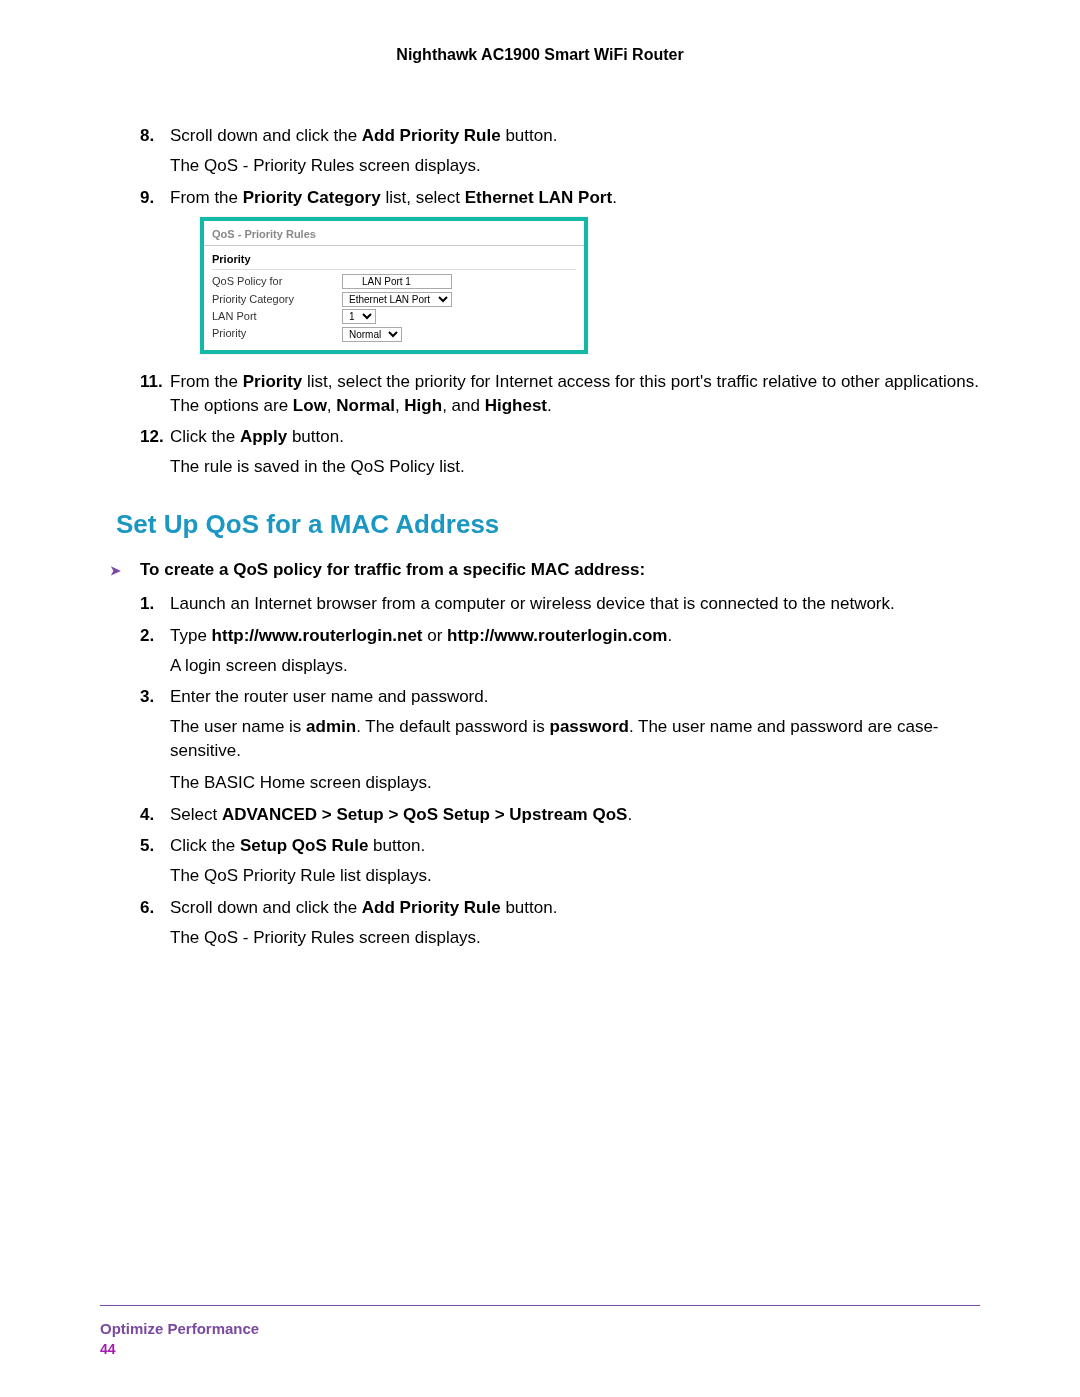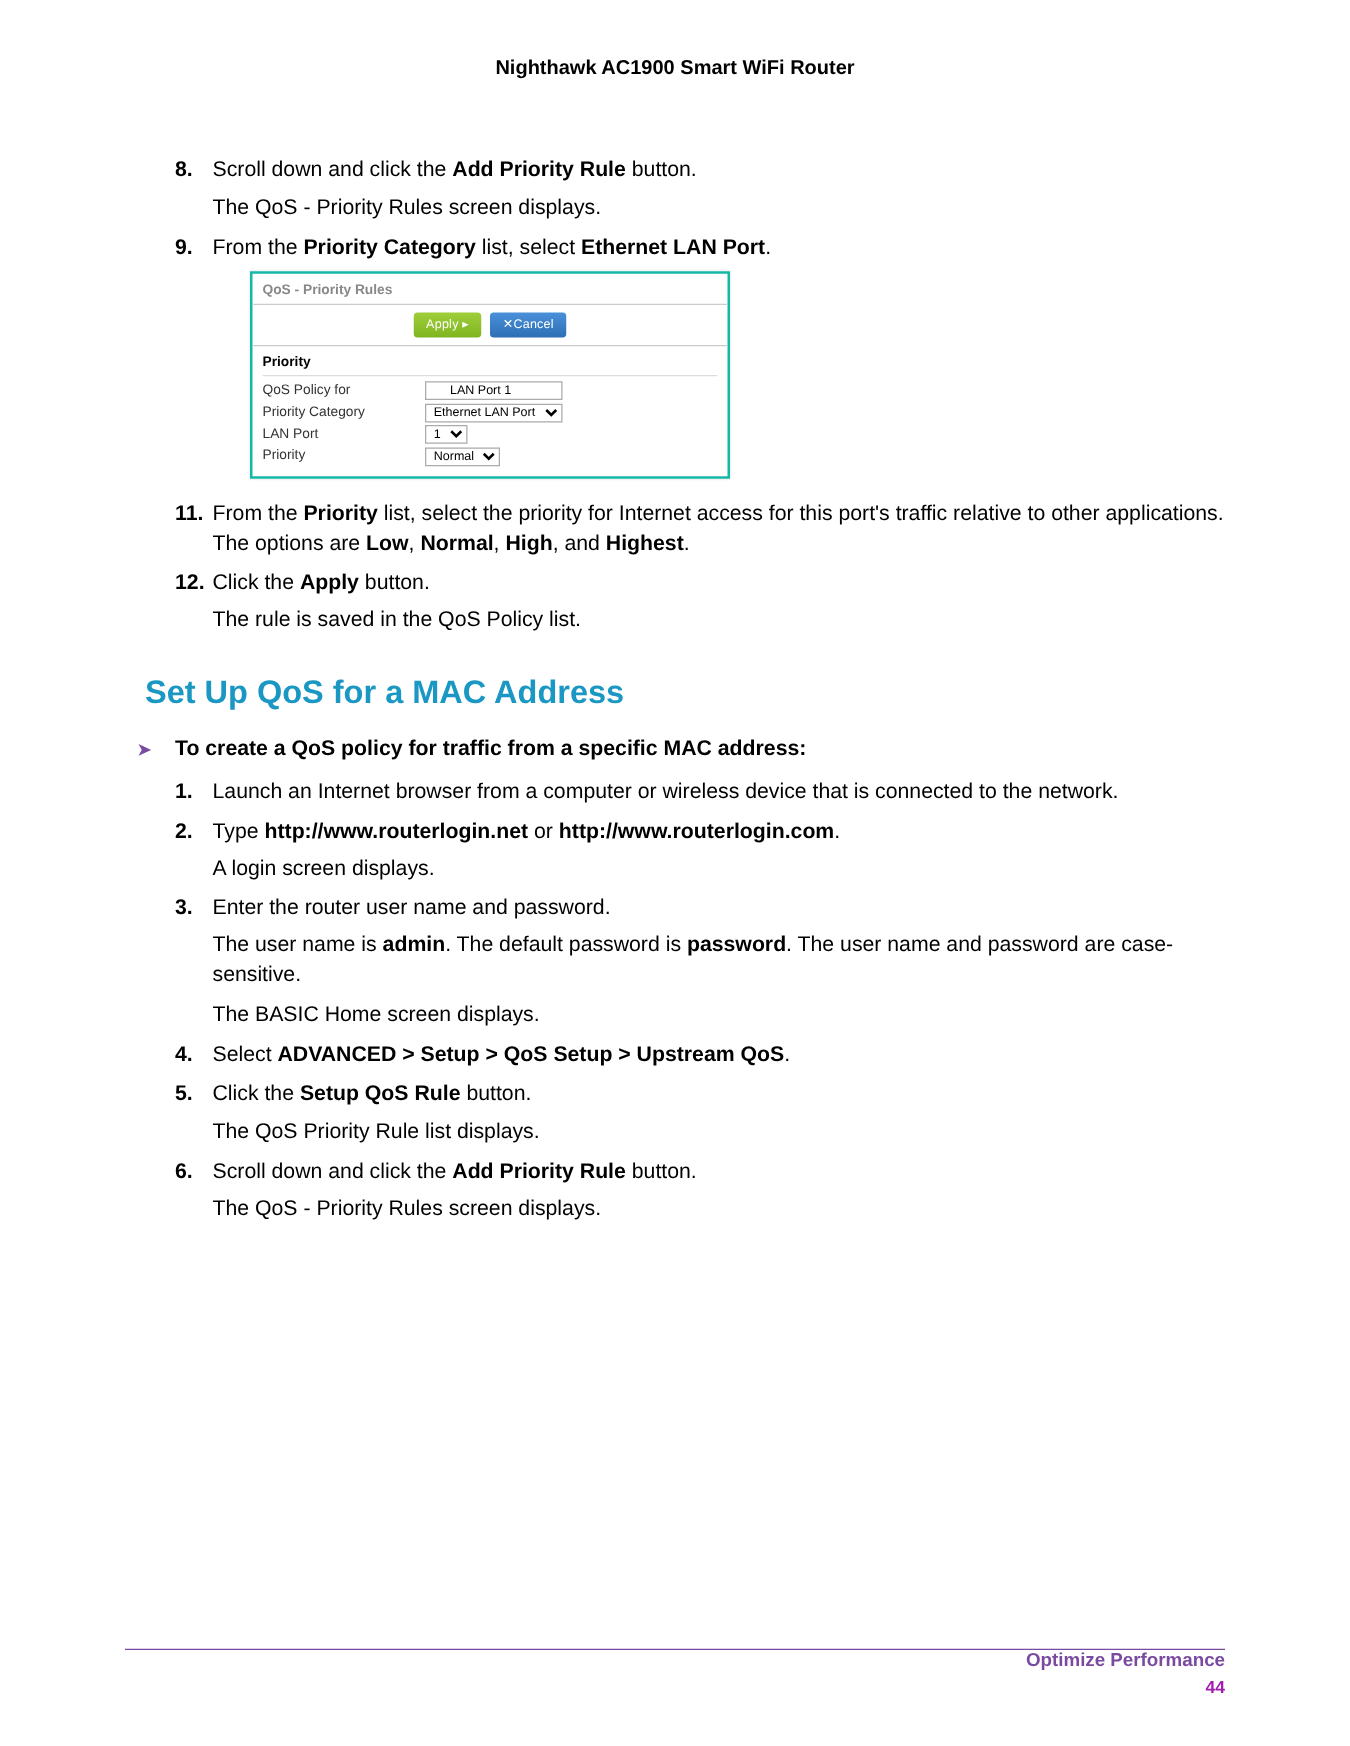--- a/index.html
+++ b/index.html
@@ -39,21 +39,21 @@
     left: 0;
     top: 0;
     font-weight: bold;
   }
   .followup {
     margin-top: 6px;
     margin-bottom: 8px;
   }
   .bold { font-weight: bold; }
   .screenshot-box {
-    border: 2px solid #14b8a6;
+    border: 4px solid #14b8a6;
     width: 380px;
     margin: 8px 0 16px 30px;
     font-size: 11px;
     background: #fff;
     box-shadow: 0 0 2px rgba(0,0,0,0.15);
   }
   .sb-title {
     color: #888;
     font-weight: bold;
     padding: 6px 8px 2px 8px;
@@ -128,21 +128,22 @@
     top: 3px;
     color: #7a4aa0;
     font-size: 13px;
   }
   .footer {
     position: absolute;
     bottom: 40px;
     left: 100px;
     right: 100px;
     border-top: 1px solid #7a4aa0;
-    text-align: right;
+    padding-top: 14px;
+    text-align: left;
   }
   .footer .ftitle {
     color: #7a4aa0;
     font-weight: bold;
     font-size: 15px;
   }
   .footer .fpage {
     color: #a21caf;
     font-weight: bold;
     font-size: 14px;
@@ -165,24 +166,20 @@
     </li>
     <li>
       <span class="num">9.</span>
       <span>
         <span>From the </span><span class="bold">Priority Category</span><span> list, select </span><span class="bold">Ethernet LAN Port</span><span>.</span>
       </span>
 
       
       <div class="screenshot-box">
         <div class="sb-title">QoS - Priority Rules</div>
-        <div class="sb-buttons">
-          <span class="sb-btn apply">Apply ▸</span>
-          <span class="sb-btn cancel">✕Cancel</span>
-        </div>
         <div class="sb-section">
           <div class="sb-heading">Priority</div>
           <div class="sb-row">
             <span class="lbl">QoS Policy for</span>
             <input type="text" value="LAN Port 1" style="">
           </div>
           <div class="sb-row">
             <span class="lbl">Priority Category</span>
             <select class="wide"><option>Ethernet LAN Port</option></select>
           </div>

